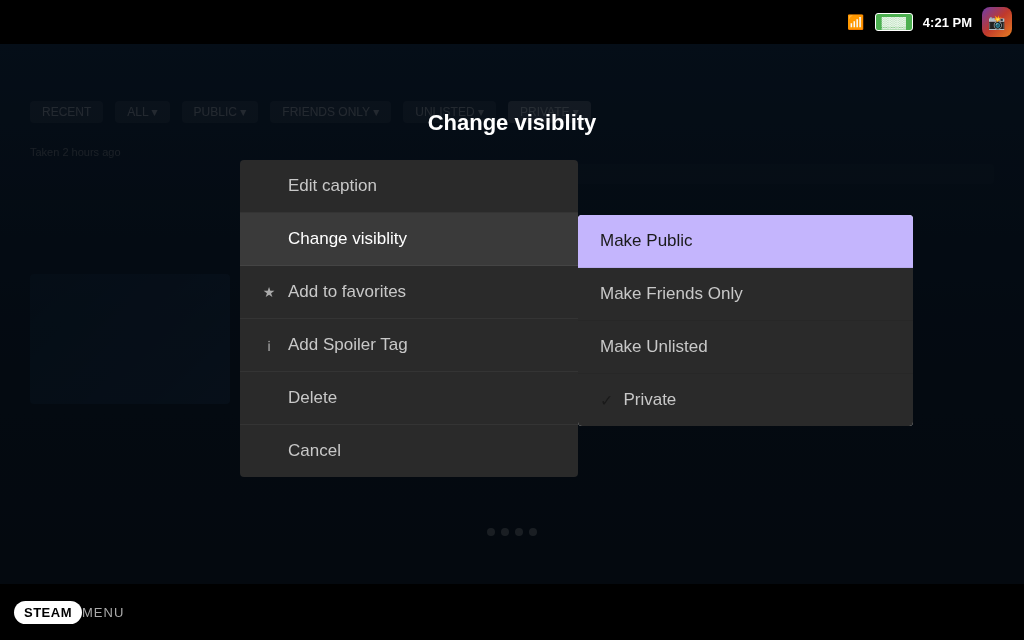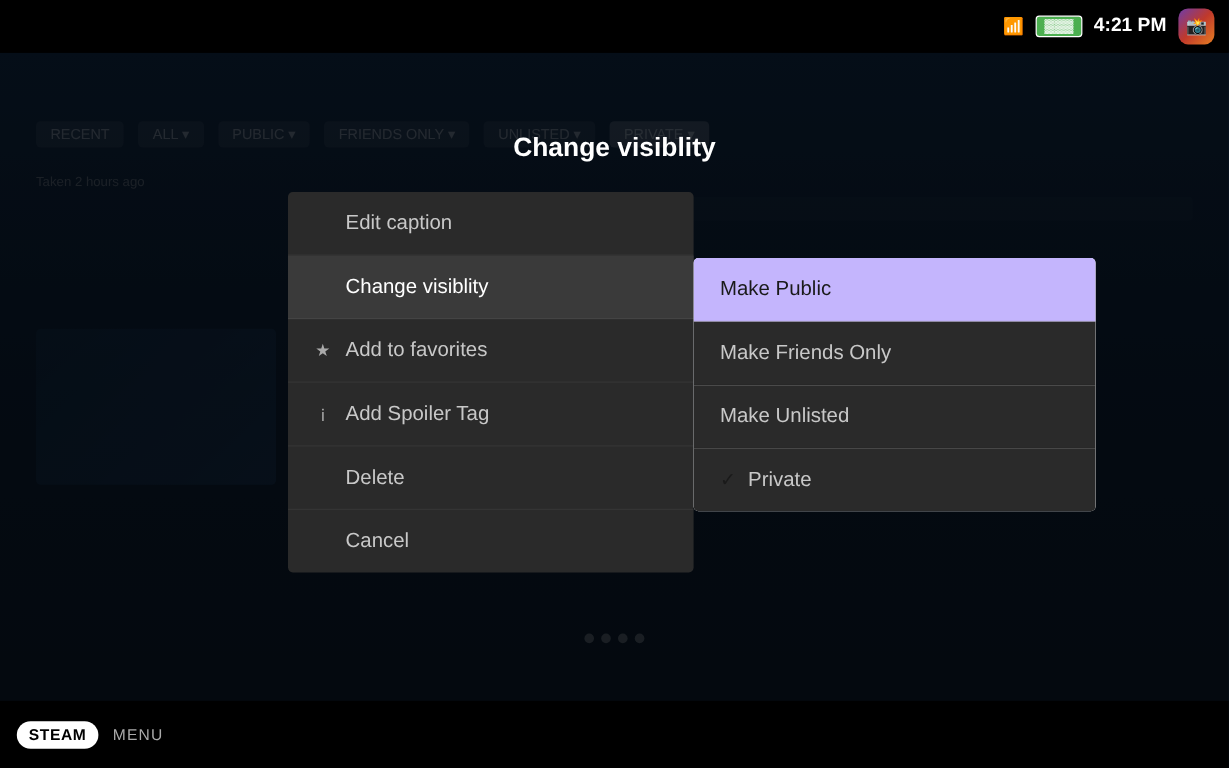--- a/index.html
+++ b/index.html
@@ -48,21 +48,21 @@
       border-radius: 3px;
       padding: 2px 6px;
       color: #fff;
       font-size: 11px;
       font-weight: bold;
       border: 1px solid #fff;
     }
 
     .status-time {
       color: #fff;
-      font-size: 16px;
+      font-size: 13px;
       font-weight: 600;
     }
 
     .status-app-icon {
       width: 30px;
       height: 30px;
       border-radius: 8px;
       background: linear-gradient(135deg, #6e3dab, #c0392b, #e67e22);
       display: flex;
       align-items: center;
@@ -228,21 +228,21 @@
       position: absolute;
       bottom: 0;
       left: 0;
       right: 0;
       height: 56px;
       background: #000;
       display: flex;
       align-items: center;
       padding: 0 14px;
       z-index: 100;
-      gap: 12px;
+      gap: 0;
     }
 
     .steam-badge {
       background: #fff;
       border-radius: 20px;
       padding: 4px 10px;
       font-size: 13px;
       font-weight: bold;
       color: #000;
       letter-spacing: 0.5px;

